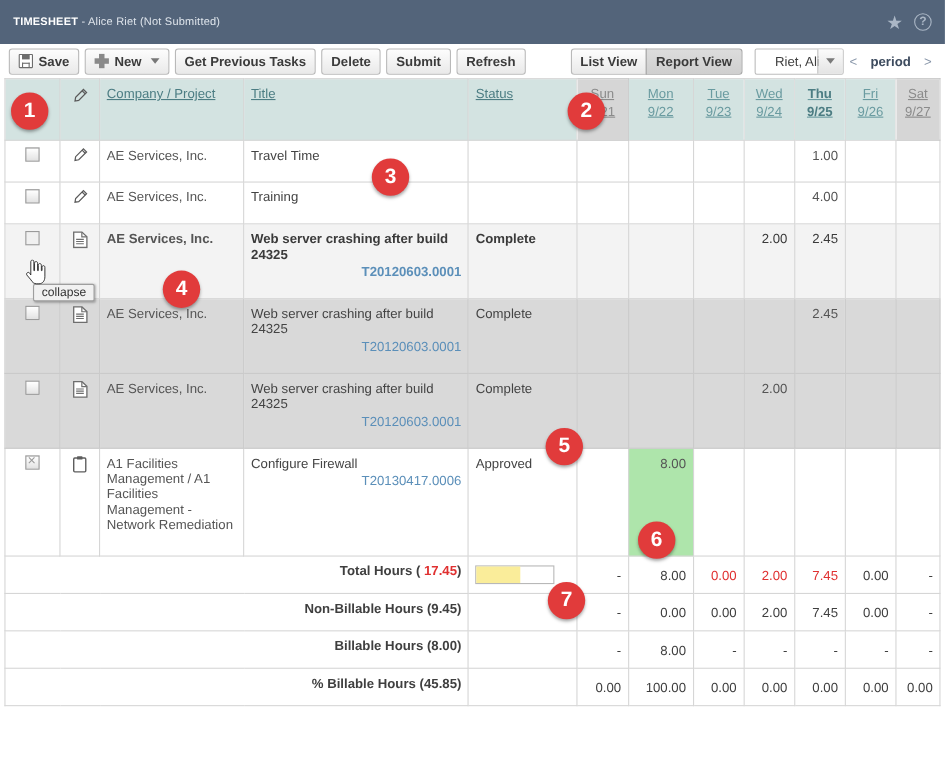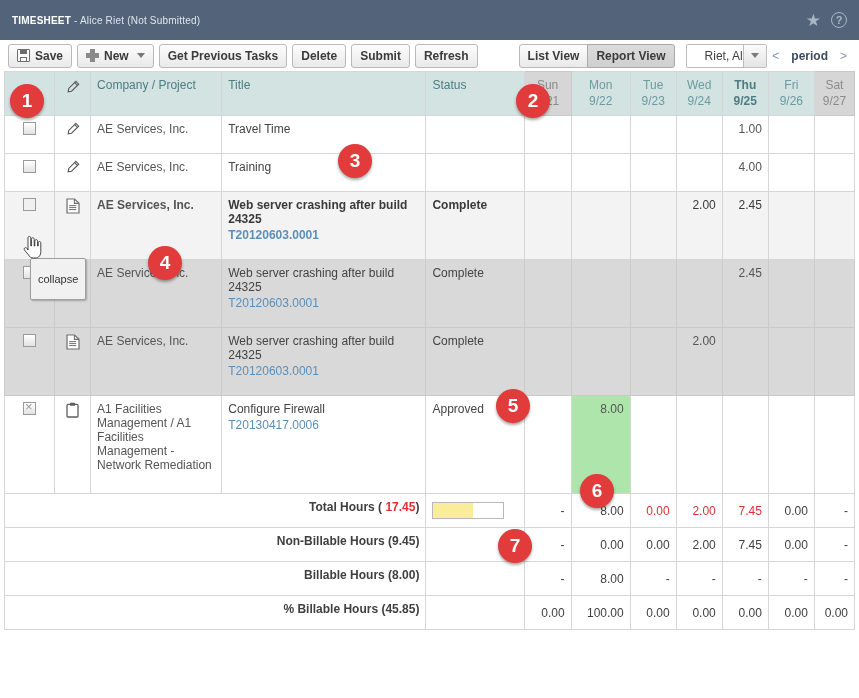--- a/index.html
+++ b/index.html
@@ -111,21 +111,22 @@
     font-weight:normal;
     font-size:12px;
   }
   thead th{
     background:#d3e3e1;
     color:#4c7d83;
     font-weight:bold;
     border:1px solid #c3d6d4;
     vertical-align:top;
     text-align:left;
-    height:44px;
+    height:56px;
+    text-decoration:underline;
   }
   thead th.day{
     text-align:center;color:#6a9ba0;font-weight:normal;
     position:relative;
   }
   thead th.day .dname{display:block;}
   thead th.day .ddate{display:block;margin-top:2px;}
   thead th.day.today .dname,thead th.day.today .ddate{font-weight:bold;color:#4c7d83;}
   thead th.day.weekend{background:#d6d6d6;border-color:#c9c9c9;color:#8b8b8b;}
   thead th.day.weekend .dname,thead th.day.weekend .ddate{color:#8b8b8b;}
@@ -142,28 +143,28 @@
   .cb{
     width:13px;height:13px;display:inline-block;
     border:1px solid #9a9a9a;background:linear-gradient(#ffffff,#e2e2e2);
     box-sizing:border-box;cursor:pointer;position:relative;
   }
   .cb.x:after{
     content:"\00D7";position:absolute;left:1px;top:-3px;
     font-size:13px;color:#9a9a9a;line-height:13px;
   }
   .cellicon{text-align:center;padding-top:7px;}
-  .tid{color:#5b8fb9;display:block;margin-top:2px;}
+  .tid{color:#5b8fb9;display:block;margin-top:2px;text-align:right;}
   .proj{color:#555;}
 
   
   .tooltip{
     position:absolute;left:30px;top:40px;
     background:#f1f1f1;border:1px solid #9e9e9e;border-radius:2px;
-    padding:14px 7px;font-size:11px;color:#333;
+    padding:1px 7px;font-size:11px;color:#333;
     box-shadow:1px 1px 2px rgba(0,0,0,.25);
     white-space:nowrap;z-index:20;
   }
   .cursor-hand{position:absolute;left:22px;top:18px;z-index:21;}
 
   
   tfoot td{background:#ffffff;border-color:#d6d6d6;height:34px;vertical-align:middle;padding-top:0;padding-bottom:0;}
   td.flabel{text-align:right;font-weight:bold;color:#3f3f3f;}
   td.flabel .red{color:#e03131;}
   td.fnum{text-align:right;color:#3f3f3f;vertical-align:middle;}

